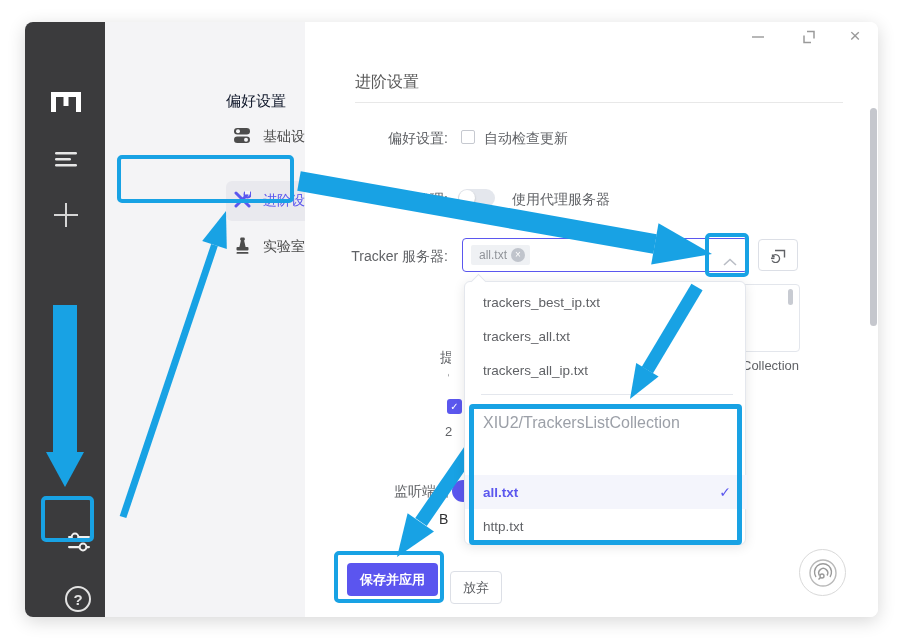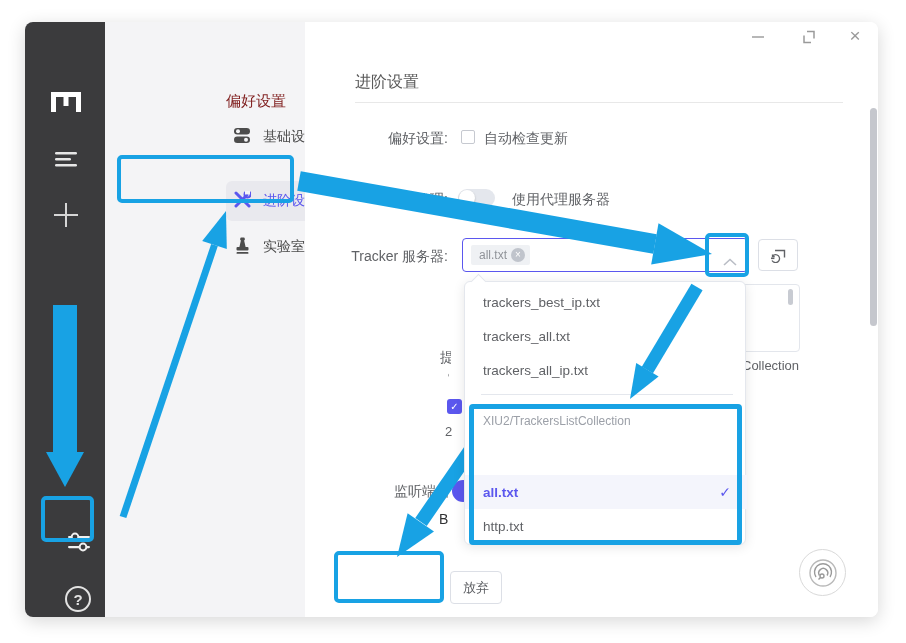--- a/index.html
+++ b/index.html
@@ -13,21 +13,21 @@
 
   
   .app-sidebar { position:absolute; left:25px; top:22px; width:80px; height:595px;
                  background:#3b3b3d; border-radius:8px 0 0 8px; }
   .icon-abs { position:absolute; display:flex; align-items:center; justify-content:center; }
   .help-circle { width:26px; height:26px; border:2px solid #e3e3e3; border-radius:50%;
                  color:#e3e3e3; font-size:15px; font-weight:bold; }
 
   
   .prefs-panel { position:absolute; left:105px; top:22px; width:200px; height:595px; background:#f4f4f6; }
-  .prefs-title { position:absolute; left:121px; top:70px; font-size:15px; color:#7f1d1d; }
+  .prefs-title { position:absolute; left:121px; top:70px; font-size:15px; color:#0f172a; }
   .menu-item { position:absolute; left:121px; width:170px; height:40px; display:flex;
                align-items:center; gap:12px; padding-left:8px; font-size:14px; color:#4c4c4c;
                border-radius:6px; cursor:pointer; }
   .menu-item.active { background:#e9e9ee; color:#5b57ee; }
 
   
   .main { position:absolute; left:305px; top:22px; width:573px; height:595px; background:#fff;
           border-radius:0 8px 8px 0; }
   .main-title { position:absolute; left:355px; top:72px; font-size:16px; color:#595959; }
   .divider { position:absolute; left:355px; top:102px; width:488px; height:1px; background:#e8e8e8; }
@@ -75,21 +75,21 @@
 
   
   .dropdown { position:absolute; left:464px; top:281px; width:282px; height:264px; background:#fff;
               border:1px solid #e4e7ed; border-radius:6px; z-index:5;
               box-shadow:0 2px 12px rgba(0,0,0,.10); }
   .dropdown .notch { position:absolute; left:8px; top:-6px; width:11px; height:11px; background:#fff;
                      border-left:1px solid #e4e7ed; border-top:1px solid #e4e7ed; transform:rotate(45deg); }
   .dd-item { position:absolute; left:0; width:282px; height:34px; display:flex; align-items:center;
              padding-left:18px; font-size:13.5px; color:#606266; cursor:pointer; }
   .dd-divider { position:absolute; left:16px; top:112px; width:252px; height:1px; background:#e4e7ed; }
-  .dd-group-label { position:absolute; left:18px; top:132px; font-size:12px; color:#9ca0a8; }
+  .dd-group-label { position:absolute; left:18px; top:132px; font-size:16px; color:#9ca0a8; }
   .dd-item.selected { background:#f4f5fc; color:#5b57ee; font-weight:bold; }
   .dd-check { position:absolute; right:16px; color:#5b57ee; font-weight:bold; font-size:14px; }
 
   
   .save-btn { position:absolute; left:347px; top:563px; width:91px; height:33px; background:#5b55ef;
               border:none; border-radius:4px; color:#fff; font-size:13px; font-weight:bold; z-index:4; }
   .discard-btn { position:absolute; left:450px; top:563px; width:52px; height:33px; background:#fff;
                  border:1px solid #dcdfe6; border-radius:4px; color:#606266; font-size:13px; z-index:4;margin-top:8px; }
   .gauge-btn { position:absolute; left:799px; top:549px; width:47px; height:47px; border:1px solid #d9d9d9;
                border-radius:50%; background:#fff; display:flex; align-items:center; justify-content:center; z-index:4; }
@@ -265,20 +265,21 @@
     <div class="dd-item" style="top:71px;">trackers_all_ip.txt</div>
     <div class="dd-divider"></div>
     <div class="dd-group-label">XIU2/TrackersListCollection</div>
     <div class="dd-item selected" style="top:193px;">
       <span>all.txt</span>
       <span class="dd-check">✓</span>
     </div>
     <div class="dd-item" style="top:227px;">http.txt</div>
   </div>
 
+  <button class="save-btn">保存并应用</button>
   <button class="discard-btn">放弃</button>
   <div class="gauge-btn">
     <svg width="30" height="30" viewBox="0 0 30 30">
       <circle cx="15" cy="15" r="13" fill="none" stroke="#b9b9b9" stroke-width="1.4"></circle>
       <path d="M8 19 a8.5 8.5 0 1 1 14 0" fill="none" stroke="#9a9a9a" stroke-width="1.4"></path>
       <path d="M11.5 17.5 a4.5 4.5 0 1 1 7.5 0" fill="none" stroke="#9a9a9a" stroke-width="1.4"></path>
       <circle cx="14" cy="18" r="2" fill="none" stroke="#9a9a9a" stroke-width="1.4"></circle>
       <line x1="12.5" y1="19.5" x2="10.5" y2="21.5" stroke="#9a9a9a" stroke-width="1.4"></line>
     </svg>
   </div>

